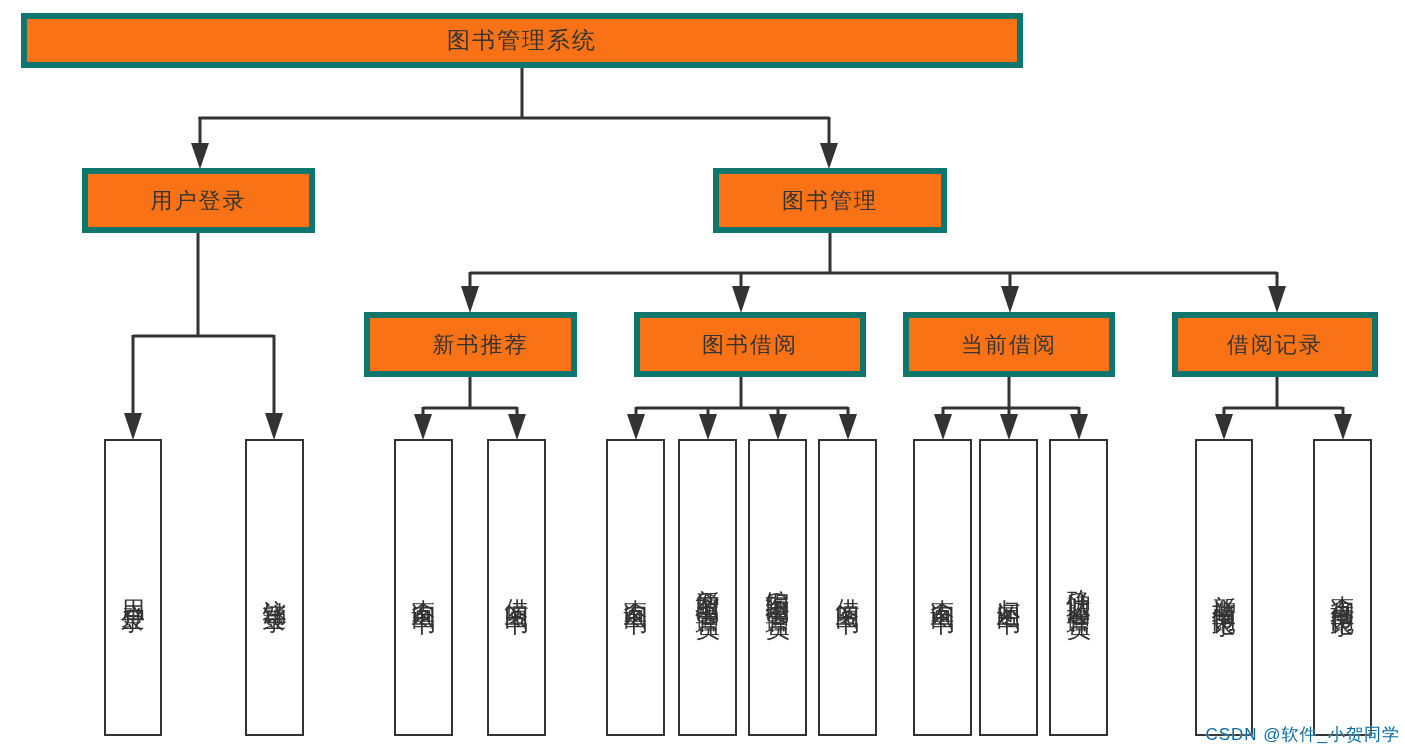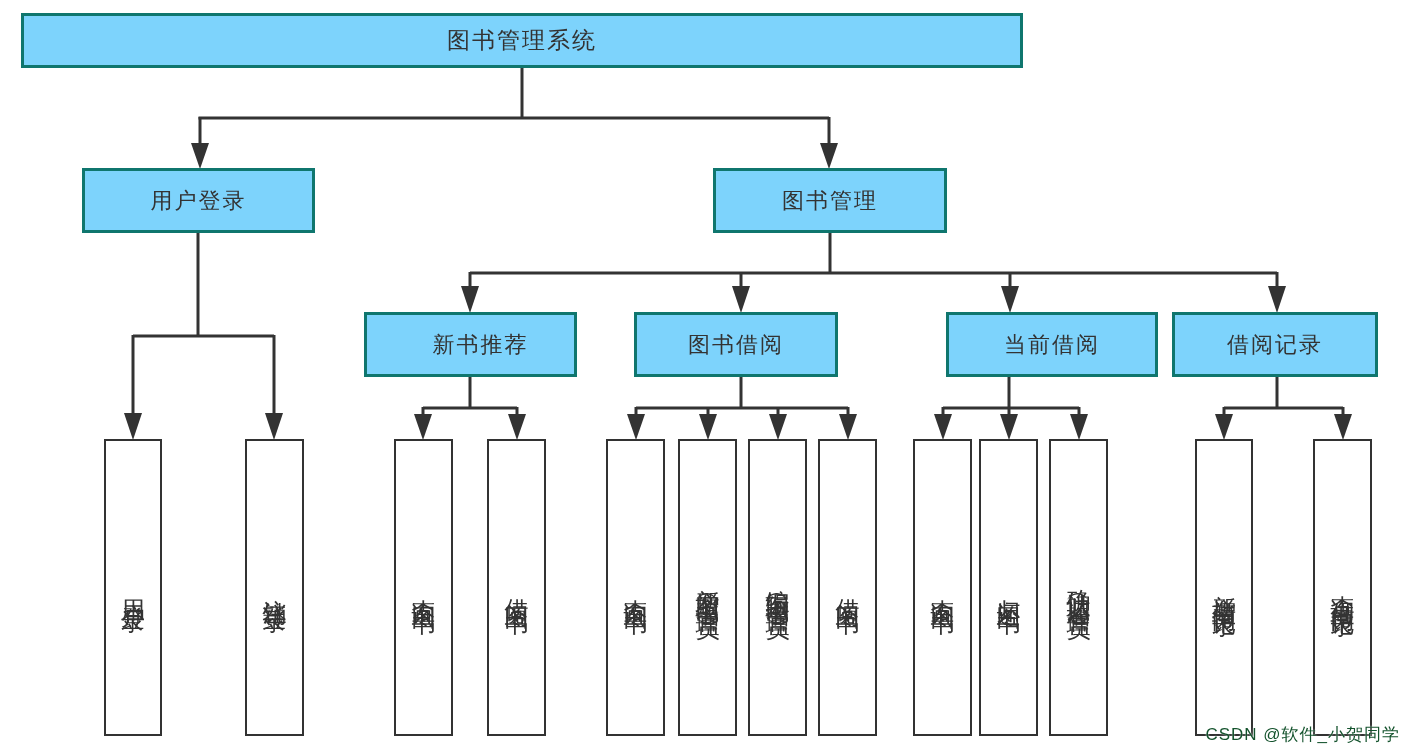--- a/index.html
+++ b/index.html
@@ -9,22 +9,22 @@
     background:#ffffff;
     font-family:"Liberation Sans","DejaVu Sans",sans-serif;
     overflow:hidden;
   }
   svg.wires{position:absolute;left:0;top:0;width:1405px;height:747px;}
   svg.wires line{stroke:#333333;stroke-width:3;}
   svg.wires polygon{fill:#333333;stroke:none;}
   .hbox{
     position:absolute;
     box-sizing:border-box;
-    background:#7dd3fc;
-    border:3px solid #0f766e;
+    background:#f97316;
+    border:6px solid #0f766e;
     display:flex;align-items:center;justify-content:center;
     color:#333333;
     font-size:22px;
     letter-spacing:2px;
     white-space:nowrap;
   }
   .hbox.root{font-size:23px;}
   .vbox{
     position:absolute;
     box-sizing:border-box;
@@ -35,21 +35,21 @@
     font-size:24px;
     writing-mode:vertical-rl;
     text-orientation:mixed;
     letter-spacing:4px;
     line-height:1;
   }
   .watermark{
     position:absolute;
     right:5px;bottom:1px;
     font-size:17px;
-    color:#14532d;
+    color:#0369a1;
     letter-spacing:1px;
     text-shadow:0 0 2px #ffffff;
     z-index:5;
     white-space:nowrap;
   }
 </style>
 </head>
 <body>
 
 <div class="canvas">
@@ -130,24 +130,24 @@
   <div class="hbox" style="left:82px;top:168px;width:233px;height:65px;">
     <span>用户登录</span>
   </div>
   <div class="hbox" style="left:713px;top:168px;width:234px;height:65px;">
     <span>图书管理</span>
   </div>
 
   <div class="hbox" style="left:364px;top:312px;width:213px;height:65px;padding-left:20px;">
     <span>新书推荐</span>
   </div>
-  <div class="hbox" style="left:634px;top:312px;width:204px;height:65px;">
+  <div class="hbox" style="left:634px;top:312px;width:232px;height:65px;">
     <span>图书借阅</span>
   </div>
-  <div class="hbox" style="left:903px;top:312px;width:212px;height:65px;margin-left:43px;">
+  <div class="hbox" style="left:903px;top:312px;width:212px;height:65px;">
     <span>当前借阅</span>
   </div>
   <div class="hbox" style="left:1172px;top:312px;width:206px;height:65px;justify-content:center;">
     <span>借阅记录</span>
   </div>
 
   <div class="vbox" style="left:104px;top:439px;width:58px;height:297px;">
     <span>用户登录</span>
   </div>
   <div class="vbox" style="left:245px;top:439px;width:59px;height:297px;">

